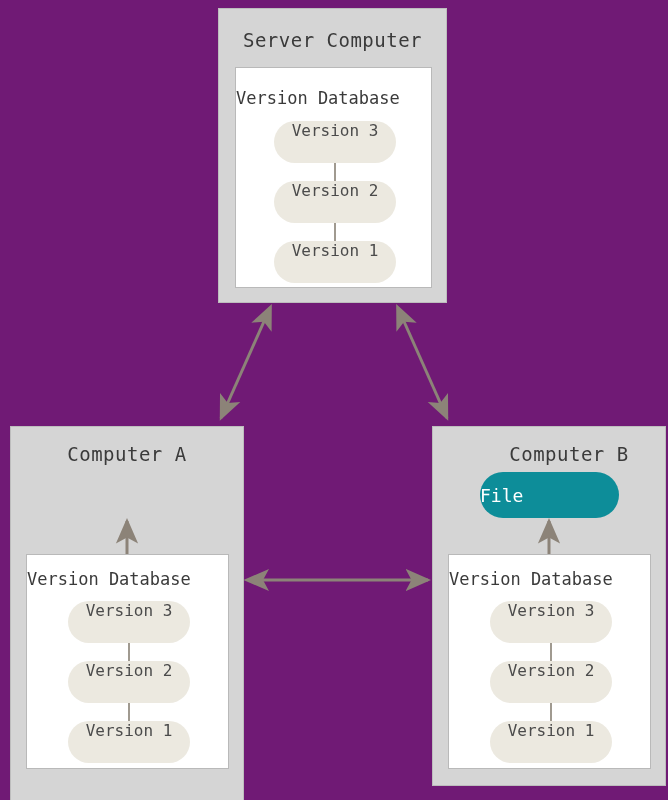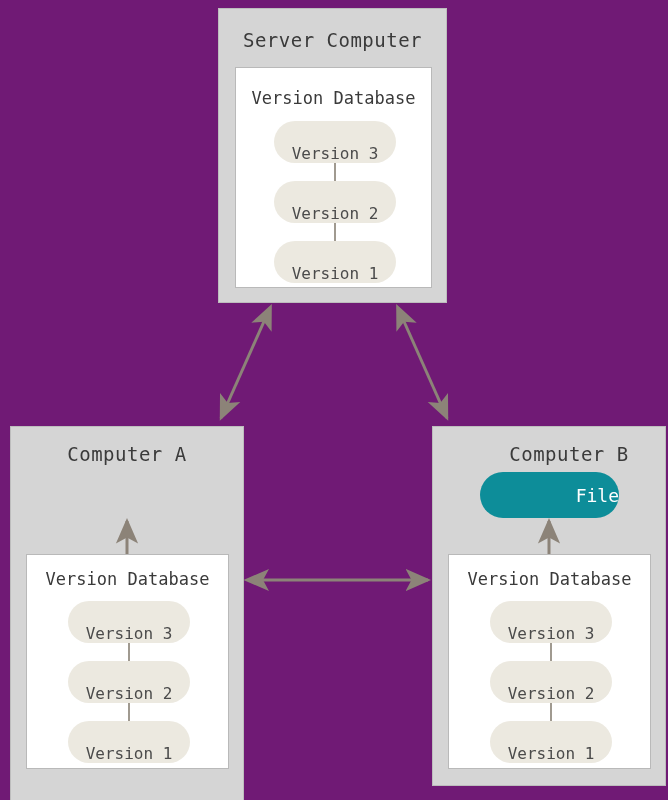--- a/index.html
+++ b/index.html
@@ -38,55 +38,55 @@
   .vdb {
     position: absolute;
     background: #ffffff;
     border: 1px solid #b9b9b9;
     box-sizing: border-box;
   }
   .vdb-title {
     position: absolute;
     left: 0;
     right: 0;
-    text-align: center;
+    text-align: left;
     color: #3a3a3a;
     font-size: 17px;
     white-space: nowrap;
   }
 
   
   .pill {
     position: absolute;
     background: #ece9e0;
     border-radius: 999px;
     color: #4b4b4b;
     font-size: 16px;
     display: flex;
-    align-items: flex-end;
+    align-items: flex-start;
     justify-content: center;
     box-sizing: border-box;
     white-space: nowrap;
   }
   .pill-link {
     position: absolute;
     width: 2px;
     background: #a09a90;
   }
 
   
   .file-pill {
     position: absolute;
     background: #0d8d99;
     border-radius: 999px;
     color: #ffffff;
     font-size: 18px;
     display: flex;
     align-items: center;
-    justify-content: flex-end;
+    justify-content: flex-start;
     box-sizing: border-box;
     white-space: nowrap;
   }
 
   
   #connectors {
     position: absolute;
     left: 0;
     top: 0;
     width: 668px;

